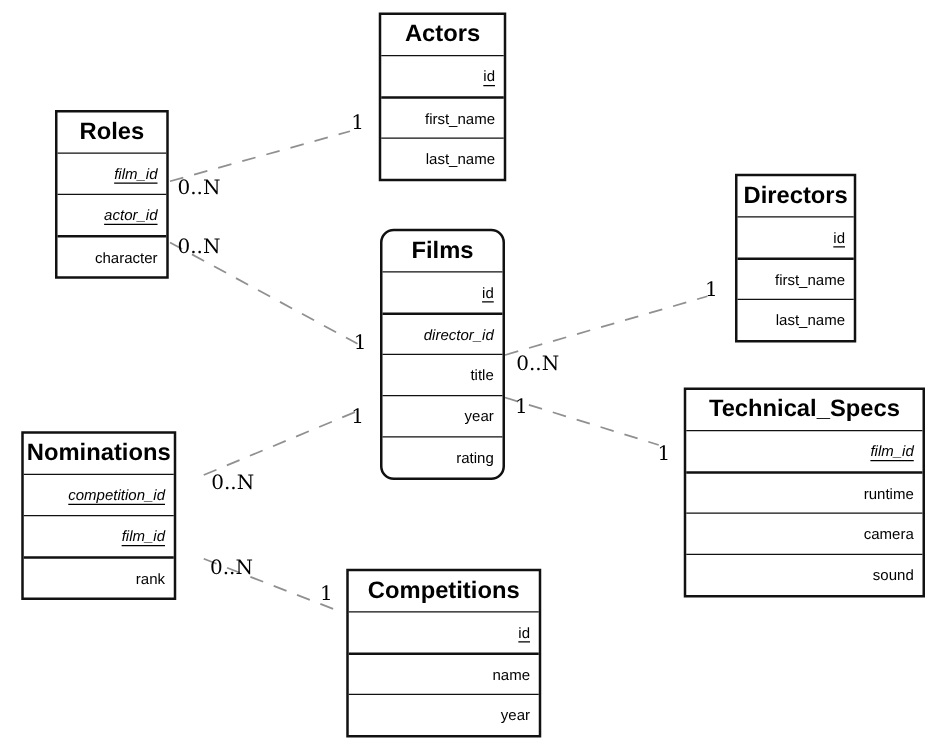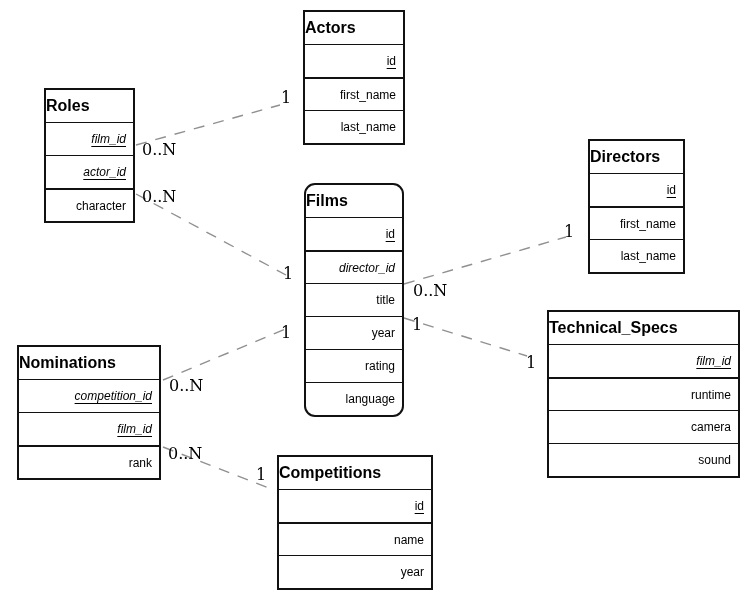--- a/index.html
+++ b/index.html
@@ -5,22 +5,22 @@
   html,body { margin:0; padding:0; background:#ffffff; }
   #canvas {
     position:relative; width:755px; height:604px; background:#ffffff;
     font-family:"Liberation Sans", sans-serif; color:#000;
     overflow:hidden;
   }
   #wires { position:absolute; left:0; top:0; width:755px; height:604px; pointer-events:none; }
 
   .tbl { position:absolute; background:#ffffff; border:2px solid #111111; box-sizing:border-box; }
   .tbl .hd {
-    height:32px; line-height:32px; text-align:left;
-    font-weight:bold; font-size:16px; white-space:nowrap; overflow:hidden;
+    height:32px; line-height:32px; text-align:center;
+    font-weight:bold; font-size:19px; white-space:nowrap; overflow:hidden;
   }
   .tbl .fld {
     height:33px; line-height:33px; box-sizing:border-box;
     text-align:right; padding-right:7px; font-size:12px; white-space:nowrap;
     border-top:1px solid #111111;
   }
   .tbl .fld.pksep { border-top:2px solid #111111; }
   .fld.pk { text-decoration:underline; text-underline-offset:3px; }
   .fld.fk { font-style:italic; }
 
@@ -59,39 +59,38 @@
     <div class="fld pksep">character</div>
   </div>
 
   <div class="tbl" style="left:304px; top:183px; width:100px;border-radius:11px;">
     <div class="hd">Films</div>
     <div class="fld pk">id</div>
     <div class="fld fk pksep">director_id</div>
     <div class="fld">title</div>
     <div class="fld">year</div>
     <div class="fld">rating</div>
-    <div class="fld">language</div>
   </div>
 
   <div class="tbl" style="left:588px; top:139px; width:97px;">
     <div class="hd">Directors</div>
     <div class="fld pk">id</div>
     <div class="fld pksep">first_name</div>
     <div class="fld">last_name</div>
   </div>
 
   <div class="tbl" style="left:547px; top:310px; width:193px;">
     <div class="hd">Technical_Specs</div>
     <div class="fld pk fk">film_id</div>
     <div class="fld pksep">runtime</div>
     <div class="fld">camera</div>
     <div class="fld">sound</div>
   </div>
 
-  <div class="tbl" style="left:17px; top:345px; width:144px;">
+  <div class="tbl" style="left:17px; top:345px; width:124px;">
     <div class="hd">Nominations</div>
     <div class="fld pk fk">competition_id</div>
     <div class="fld pk fk">film_id</div>
     <div class="fld pksep">rank</div>
   </div>
 
   <div class="tbl" style="left:277px; top:455px; width:156px;">
     <div class="hd">Competitions</div>
     <div class="fld pk">id</div>
     <div class="fld pksep">name</div>

